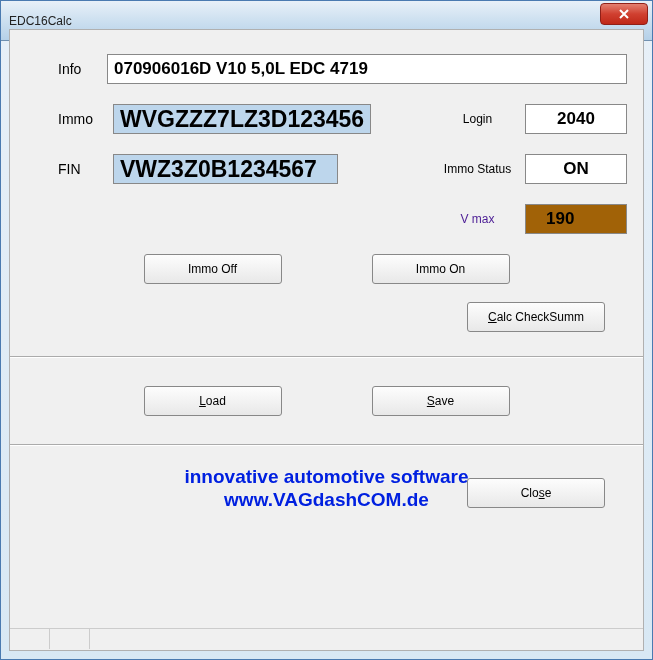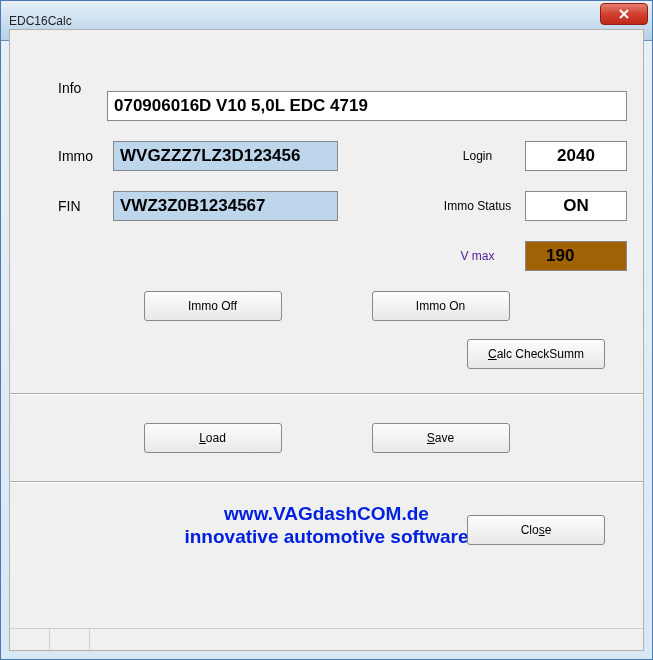--- a/index.html
+++ b/index.html
@@ -78,29 +78,28 @@
       flex: 0 0 520px;
       height: 30px;
       border: 1px solid #888;
       background: #fff;
       font-family: Arial, sans-serif;
       font-size: 17px;
       font-weight: bold;
       padding: 2px 6px;
       display: flex;
       align-items: center;
-      margin-top: 37px;
     }
     .field-mid {
       flex: 0 0 225px;
       height: 30px;
       border: 1px solid #888;
       background: #bdd6ec;
       font-family: Arial, sans-serif;
-      font-size: 17px;
+      font-size: 23px;
       font-weight: bold;
       padding: 2px 6px;
       display: flex;
       align-items: center;
     }
     .spacer { flex: 1; }
     .label-right {
       width: 95px;
       font-size: 12px;
       text-align: center;
@@ -253,22 +252,22 @@
           </button>
         <button class="btn">
             <span class="underline">S</span>
             <span>ave</span>
           </button>
       </div>
     </div>
 
     <div class="panel p3">
       <div class="brand">
+        <div>innovative automotive software</div>
         <div>www.VAGdashCOM.de</div>
-        <div>innovative automotive software</div>
       </div>
       <div class="close-row">
         <button class="btn">
             <span>Clo</span>
             <span class="underline">s</span>
             <span>e</span>
           </button>
       </div>
     </div>
 

